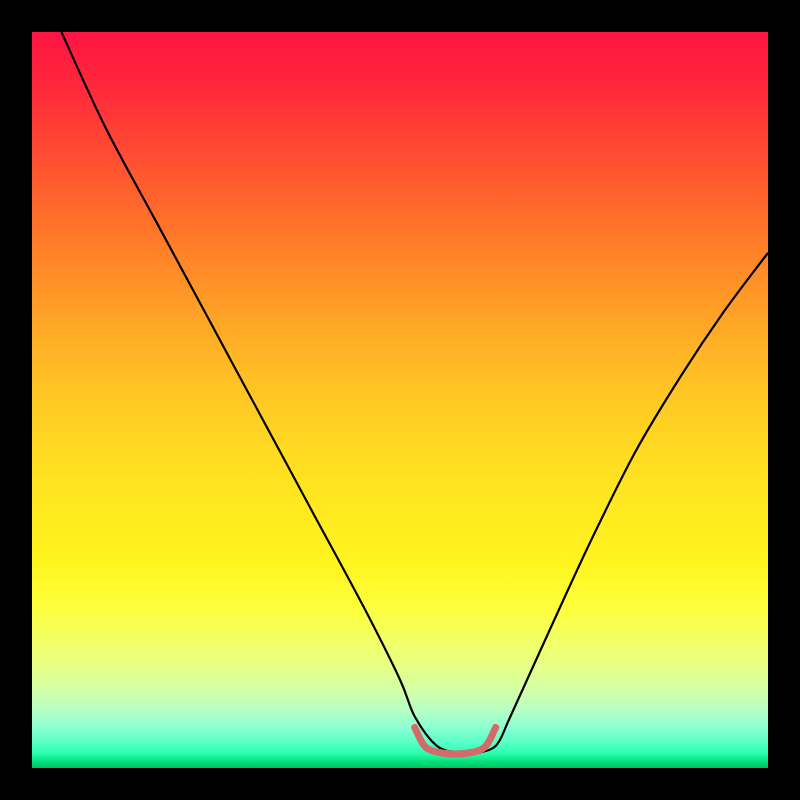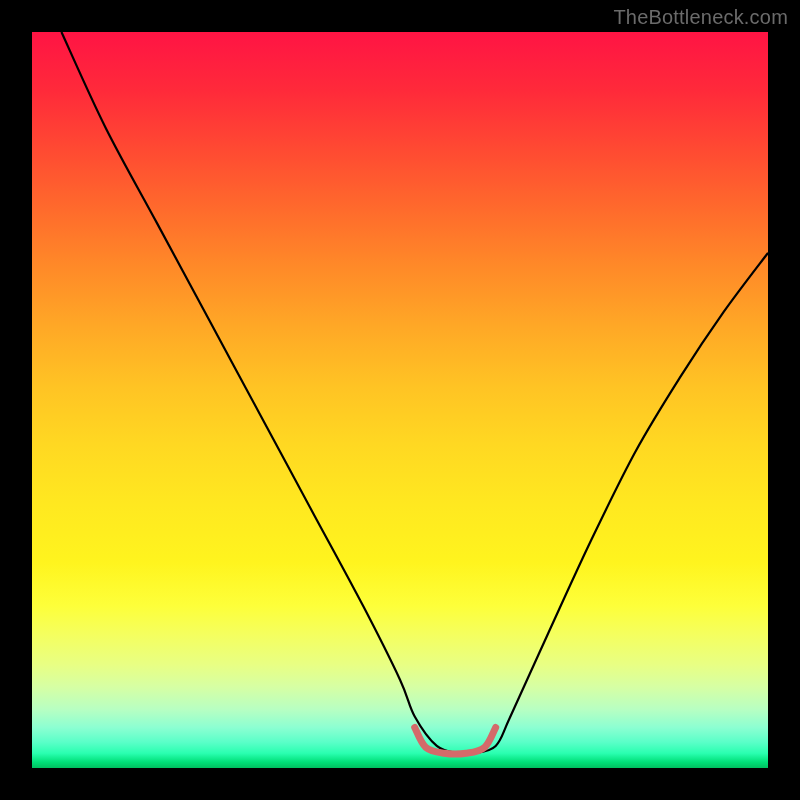--- a/index.html
+++ b/index.html
@@ -62,21 +62,20 @@
     position: absolute;
     inset: 0;
     width: 100%;
     height: 100%;
   }
 </style>
 </head>
 <body>
 
 <div class="frame">
-  <div class="watermark">TheBottleneck.com</div>
   <div class="plot">
     <svg class="curve" viewBox="0 0 736 736" preserveAspectRatio="none">
       <g id="series-layer">
           <path d="M 29.44 0.00 C 36.80 15.95, 57.65 63.79, 73.60 95.68 C 89.55 127.57, 107.95 159.47, 125.12 191.36 C 142.29 223.25, 159.47 255.15, 176.64 287.04 C 193.81 318.93, 210.99 350.83, 228.16 382.72 C 245.33 414.61, 262.51 446.51, 279.68 478.40 C 296.85 510.29, 316.48 545.87, 331.20 574.08 C 345.92 602.29, 359.41 629.28, 368.00 647.68 C 376.59 666.08, 376.59 673.44, 382.72 684.48 C 388.85 695.52, 397.44 707.79, 404.80 713.92 C 412.16 720.05, 420.75 720.05, 426.88 721.28 C 433.01 722.51, 435.47 722.51, 441.60 721.28 C 447.73 720.05, 457.55 720.05, 463.68 713.92 C 469.81 707.79, 469.81 702.88, 478.40 684.48 C 486.99 666.08, 501.71 632.96, 515.20 603.52 C 528.69 574.08, 544.64 538.51, 559.36 507.84 C 574.08 477.17, 588.80 446.51, 603.52 419.52 C 618.24 392.53, 632.96 369.23, 647.68 345.92 C 662.40 322.61, 677.12 300.53, 691.84 279.68 C 706.56 258.83, 728.64 230.61, 736.00 220.80" fill="none" stroke="#000000" stroke-width="2.2" stroke-linecap="butt" stroke-linejoin="round"></path>
           <path d="M 382.72 695.52 C 384.56 698.83, 388.85 711.10, 393.76 715.39 C 398.67 719.69, 405.41 720.30, 412.16 721.28 C 418.91 722.26, 427.49 722.26, 434.24 721.28 C 440.99 720.30, 447.73 719.69, 452.64 715.39 C 457.55 711.10, 461.84 698.83, 463.68 695.52" fill="none" stroke="#d46a6a" stroke-width="7" stroke-linecap="round" stroke-linejoin="round"></path>
         </g>
     </svg>
   </div>
 </div>
 

